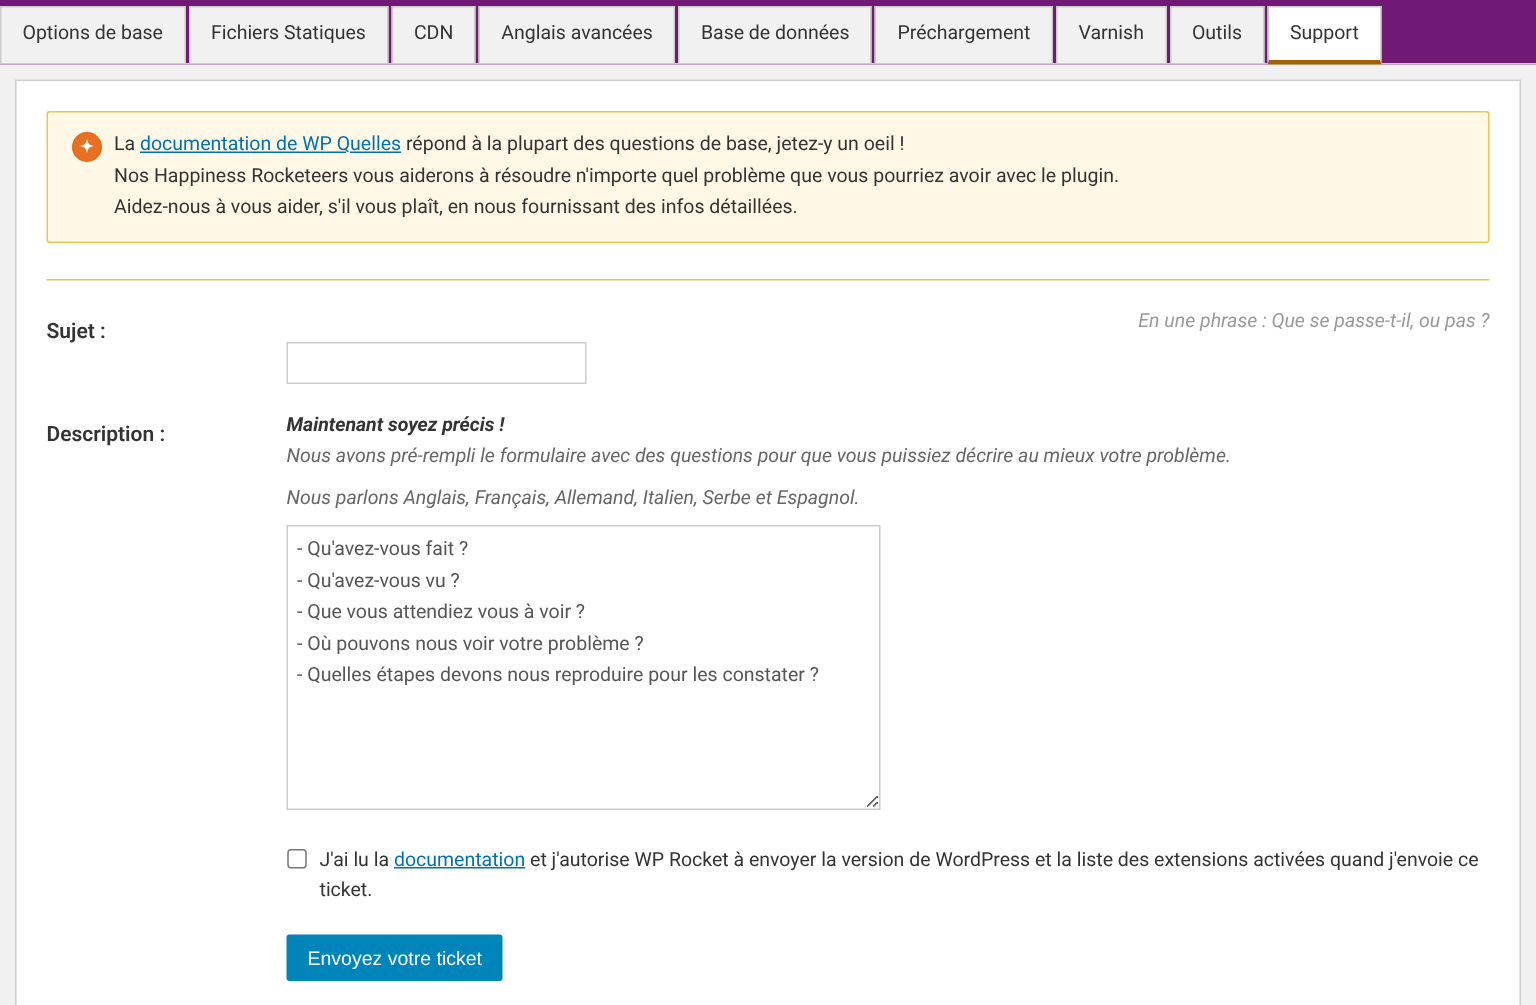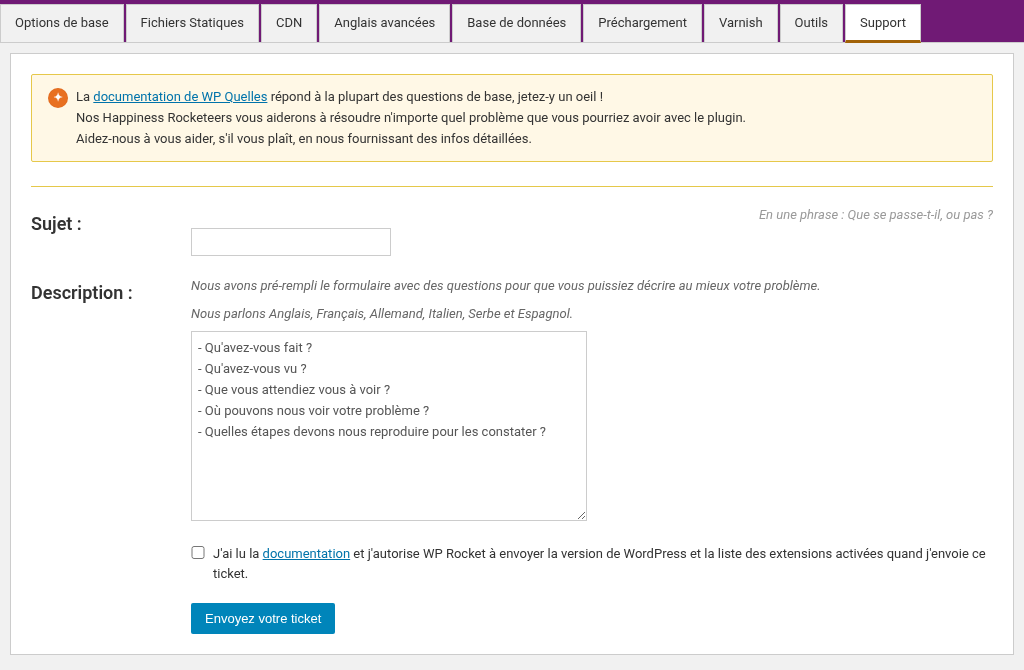--- a/index.html
+++ b/index.html
@@ -80,21 +80,21 @@
     .form-row {
       display: flex;
       align-items: flex-start;
       margin-bottom: 20px;
     }
     .form-label {
       width: 160px;
       min-width: 160px;
       font-weight: 600;
       padding-top: 6px;
-      font-size: 18px;
+      font-size: 14px;
     }
     .form-field {
       flex: 1;
     }
     .field-hint {
       color: #999;
       font-style: italic;
       font-size: 13px;
       margin-bottom: 6px;
       text-align: right;
@@ -201,20 +201,21 @@
       <div class="form-field">
         <div class="field-hint">En une phrase : Que se passe-t-il, ou pas ?</div>
         <input type="text" class="text-input" value="" style="">
       </div>
     </div>
 
     
     <div class="form-row">
       <div class="form-label">Description :</div>
       <div class="form-field">
+        <div class="desc-bold">Maintenant soyez précis !</div>
         <div class="desc-italic">Nous avons pré-rempli le formulaire avec des questions pour que vous puissiez décrire au mieux votre problème.</div>
         <div class="desc-italic">Nous parlons Anglais, Français, Allemand, Italien, Serbe et Espagnol.</div>
         <textarea class="textarea-field" style="">- Qu'avez-vous fait ?
 - Qu'avez-vous vu ?
 - Que vous attendiez vous à voir ?
 - Où pouvons nous voir votre problème ?
 - Quelles étapes devons nous reproduire pour les constater ?</textarea>
       </div>
     </div>
 

